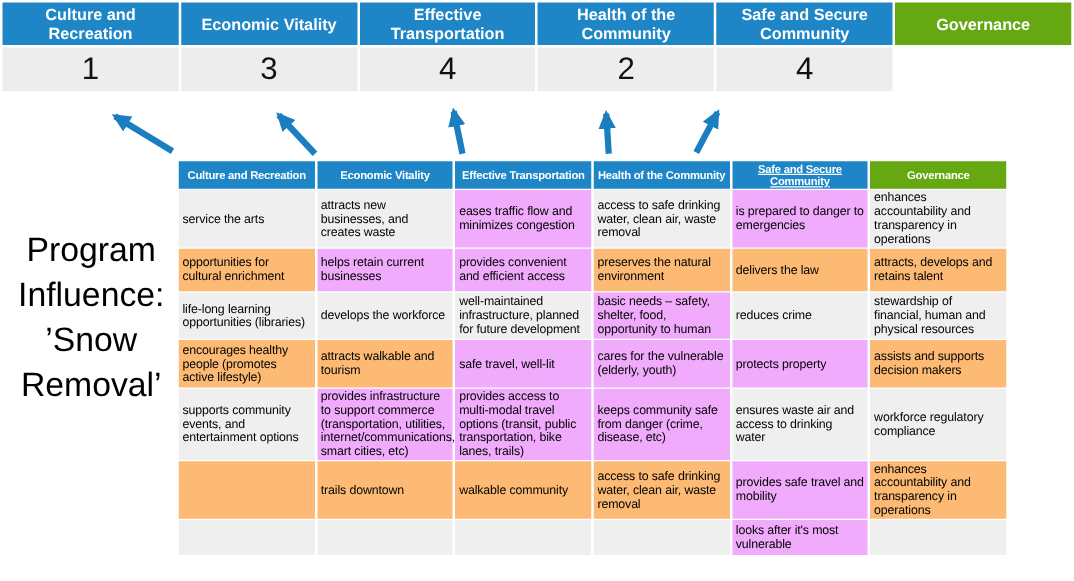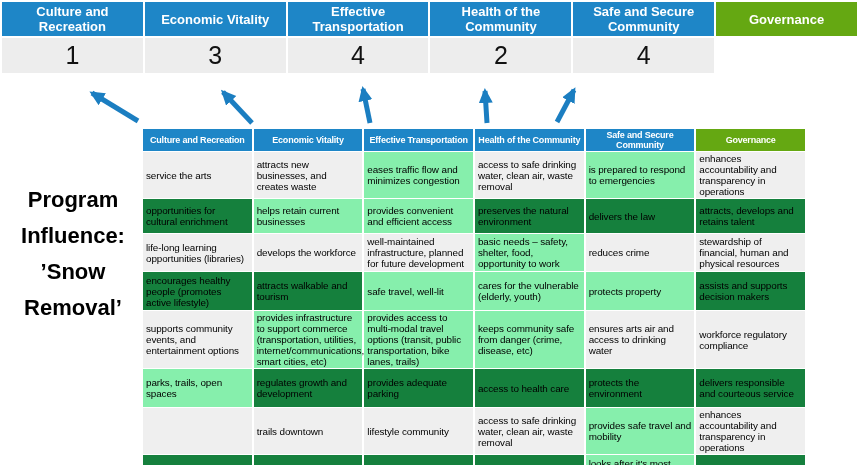--- a/index.html
+++ b/index.html
@@ -27,43 +27,43 @@
     display:flex;align-items:center;justify-content:center;
     font-size:25px;font-weight:400;color:#111;
   }
 
   
   .arrows{position:absolute;left:0;top:78px;}
 
   
   .program-title{
     position:absolute;left:4px;top:182px;width:138px;
-    text-align:center;font-size:22px;line-height:36px;
-    white-space:pre-line;color:#000;font-weight:bold;
+    text-align:center;font-size:27px;line-height:36px;
+    white-space:pre-line;color:#000;
   }
 
   
   .matrix{
     position:absolute;left:141px;top:128px;width:666px;
     border-collapse:separate;border-spacing:2px 1px;table-layout:fixed;
   }
   .matrix th{
     background:#1E86C7;color:#fff;font-weight:bold;
     font-size:9px;line-height:10px;letter-spacing:-0.2px;
     height:22px;text-align:center;vertical-align:middle;
     padding:0 1px;white-space:nowrap;overflow:visible;
   }
-  .matrix th.wrap2{white-space:pre-line;}
+  .matrix th.wrap2{white-space:pre-line;text-decoration:underline;}
   .matrix th.green{background:#65A812;}
   .matrix td{
     font-size:9.9px;line-height:11px;letter-spacing:-0.1px;
-    vertical-align:middle;padding:1px 3px;background:#15803d;color:#000;
+    vertical-align:middle;padding:1px 3px;background:#fdba74;color:#000;
   }
   .matrix tbody tr:nth-child(odd) td{background:#EFEFEF;}
-  .matrix tbody tr td.hl{background:#86efac;}
+  .matrix tbody tr td.hl{background:#f0abfc;}
   tr.r1 td{height:36px} tr.r2 td{height:32px} tr.r3 td{height:35px}
   tr.r4 td{height:36px} tr.r5 td{height:50px} tr.r6 td{height:36px}
   tr.r7 td{height:38px} tr.r8 td{height:26px}
 </style>
 </head>
 <body>
 
 <div class="banner">
   <div class="banner-head">Culture and Recreation</div>
   <div class="banner-head">Economic Vitality</div>
@@ -108,67 +108,59 @@
 Community</th>
       <th class="green">Governance</th>
     </tr>
   </thead>
   <tbody>
     <tr class="r1">
       <td>service the arts</td>
       <td>attracts new businesses, and creates waste</td>
       <td class="hl">eases traffic flow and minimizes congestion</td>
       <td>access to safe drinking water, clean air, waste removal</td>
-      <td class="hl">is prepared to respond to emergencies</td>
+      <td class="hl">is prepared to danger to emergencies</td>
       <td>enhances accountability and transparency in operations</td>
     </tr>
     <tr class="r2">
       <td>opportunities for cultural enrichment</td>
       <td class="hl">helps retain current businesses</td>
       <td class="hl">provides convenient and efficient access</td>
       <td>preserves the natural environment</td>
       <td>delivers the law</td>
       <td>attracts, develops and retains talent</td>
     </tr>
     <tr class="r3">
       <td>life-long learning opportunities (libraries)</td>
       <td>develops the workforce</td>
       <td>well-maintained infrastructure, planned for future development</td>
-      <td class="hl">basic needs – safety, shelter, food, opportunity to work</td>
+      <td class="hl">basic needs – safety, shelter, food, opportunity to human</td>
       <td>reduces crime</td>
       <td>stewardship of financial, human and physical resources</td>
     </tr>
     <tr class="r4">
       <td>encourages healthy people (promotes active lifestyle)</td>
       <td>attracts walkable and tourism</td>
       <td class="hl">safe travel, well-lit</td>
       <td class="hl">cares for the vulnerable (elderly, youth)</td>
       <td class="hl">protects property</td>
       <td>assists and supports decision makers</td>
     </tr>
     <tr class="r5">
       <td>supports community events, and entertainment options</td>
       <td class="hl">provides infrastructure to support commerce (transportation, utilities, internet/communications, smart cities, etc)</td>
       <td class="hl">provides access to multi-modal travel options (transit, public transportation, bike lanes, trails)</td>
       <td class="hl">keeps community safe from danger (crime, disease, etc)</td>
-      <td>ensures arts air and access to drinking water</td>
+      <td>ensures waste air and access to drinking water</td>
       <td>workforce regulatory compliance</td>
-    </tr>
-    <tr class="r6">
-      <td class="hl">parks, trails, open spaces</td>
-      <td>regulates growth and development</td>
-      <td>provides adequate parking</td>
-      <td>access to health care</td>
-      <td>protects the environment</td>
-      <td>delivers responsible and courteous service</td>
     </tr>
     <tr class="r7">
       <td></td>
       <td>trails downtown</td>
-      <td>lifestyle community</td>
+      <td>walkable community</td>
       <td>access to safe drinking water, clean air, waste removal</td>
       <td class="hl">provides safe travel and mobility</td>
       <td>enhances accountability and transparency in operations</td>
     </tr>
     <tr class="r8">
       <td></td>
       <td></td>
       <td></td>
       <td></td>
       <td class="hl">looks after it's most vulnerable</td>

